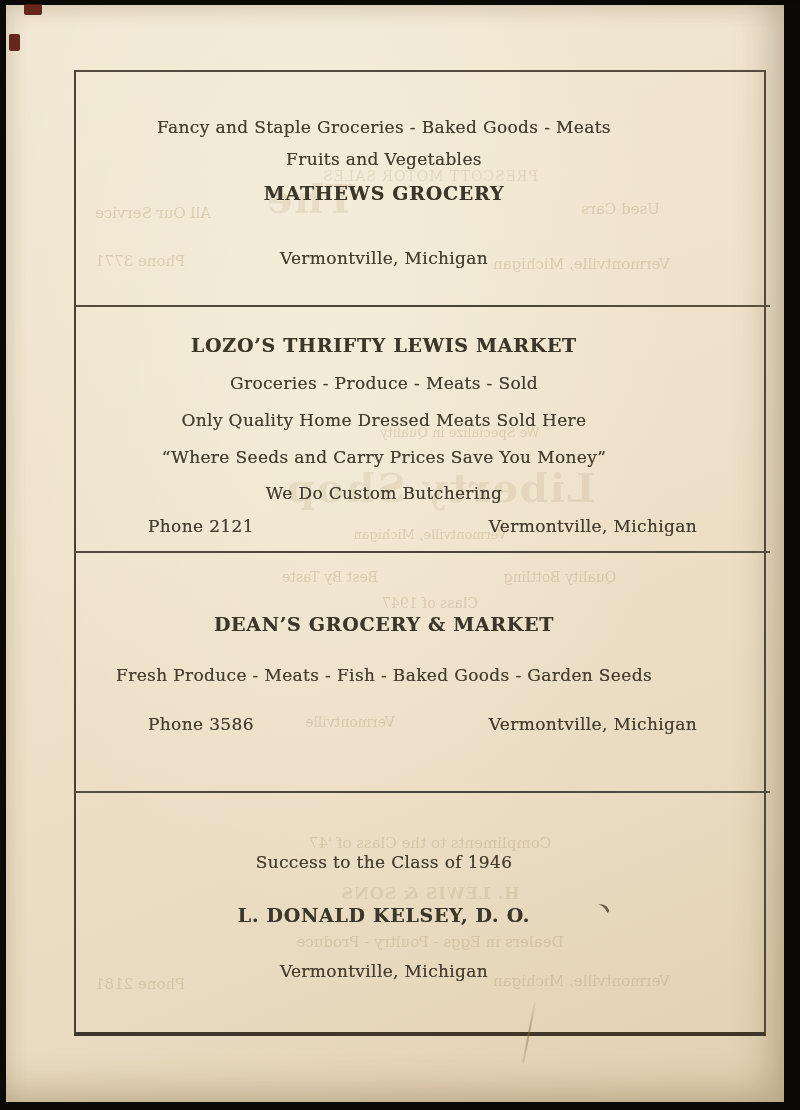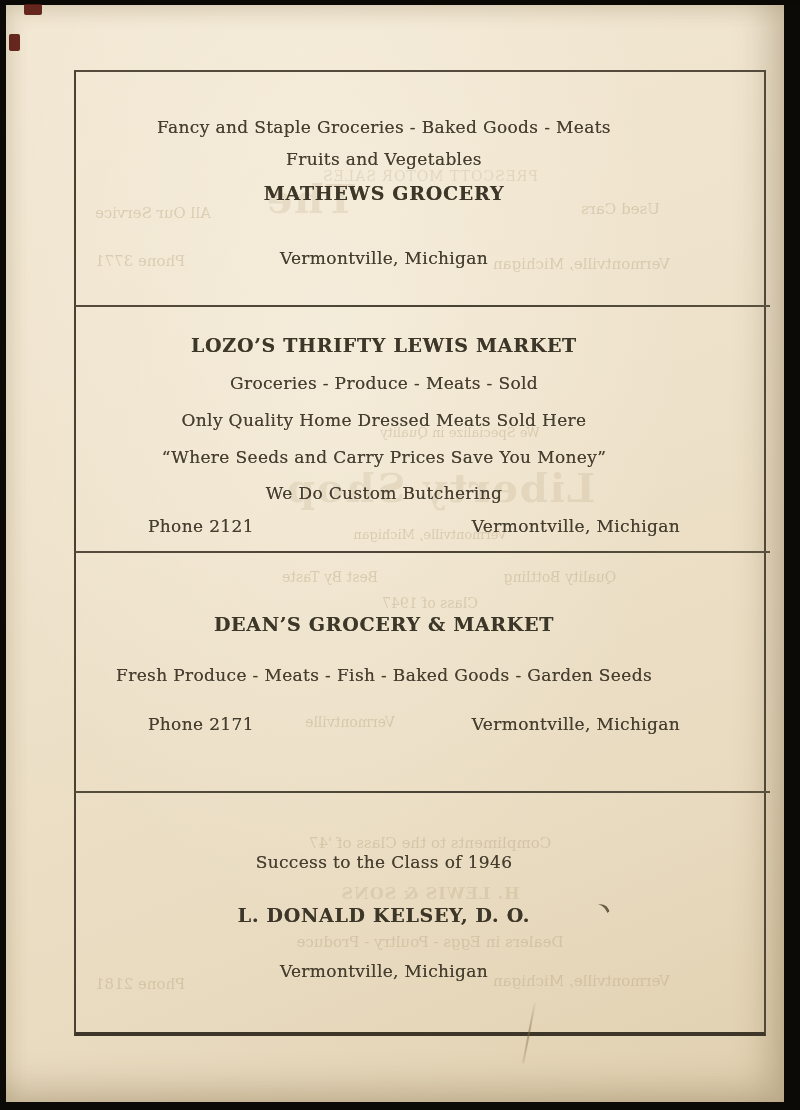--- a/index.html
+++ b/index.html
@@ -26,21 +26,21 @@
   .rule{position:absolute;left:75px;width:695px;height:2px;background:linear-gradient(90deg,#554c3d 0%,#4a4234 55%,#5a5140 100%);}
   .rule1{top:305px}.rule2{top:551px}.rule3{top:791px}
   
   .tline{
     position:absolute;left:74px;width:620px;text-align:center;
     color:#453e2f;font-size:17px;line-height:24px;letter-spacing:.35px;
     text-shadow:0 0 .5px rgba(62,52,36,.65);
     white-space:nowrap;
   }
   .bold{font-weight:bold;font-size:19px;letter-spacing:.7px;color:#3d372a;}
-  .phone-row{position:absolute;left:74px;width:692px;height:24px;}
+  .phone-row{position:absolute;left:74px;width:692px;height:24px;padding-left:17px;}
   .phone-row .phone{position:absolute;left:74px;top:0;color:#453e2f;font-size:17px;letter-spacing:.35px;text-shadow:0 0 .5px rgba(62,52,36,.65);}
   .phone-row .city{position:absolute;right:86px;top:0;color:#453e2f;font-size:17px;letter-spacing:.35px;text-shadow:0 0 .5px rgba(62,52,36,.65);}
   
   .ghost{
     position:absolute;color:#b4a17b;opacity:.38;filter:blur(.5px);
     font-size:14px;white-space:nowrap;transform:scaleX(-1);
   }
   .ghost.center{transform:translate(-50%,-50%) scaleX(-1);}
   .ghost.big{font-size:40px;font-weight:bold;opacity:.2;letter-spacing:2px;}
   .ghost.caps{opacity:.26;letter-spacing:1px;}
@@ -107,21 +107,21 @@
     <div class="phone-row" style="top:516px;">
       <span class="phone">Phone 2121</span>
       <span class="city">Vermontville, Michigan</span>
     </div>
   </section>
 
   <section>
     <div class="tline bold" style="top:612px;">DEAN’S GROCERY &amp; MARKET</div>
     <div class="tline" style="top:663px;">Fresh Produce - Meats - Fish - Baked Goods - Garden Seeds</div>
     <div class="phone-row" style="top:714px;">
-      <span class="phone">Phone 2171</span>
+      <span class="phone">Phone 3586</span>
       <span class="city">Vermontville, Michigan</span>
     </div>
   </section>
 
   <section>
     <div class="tline" style="top:850px;">Success to the Class of 1946</div>
     <div class="tline bold" style="top:903px;">L. DONALD KELSEY, D. O.</div>
     <div class="tline" style="top:959px;">Vermontville, Michigan</div>
   </section>
 

